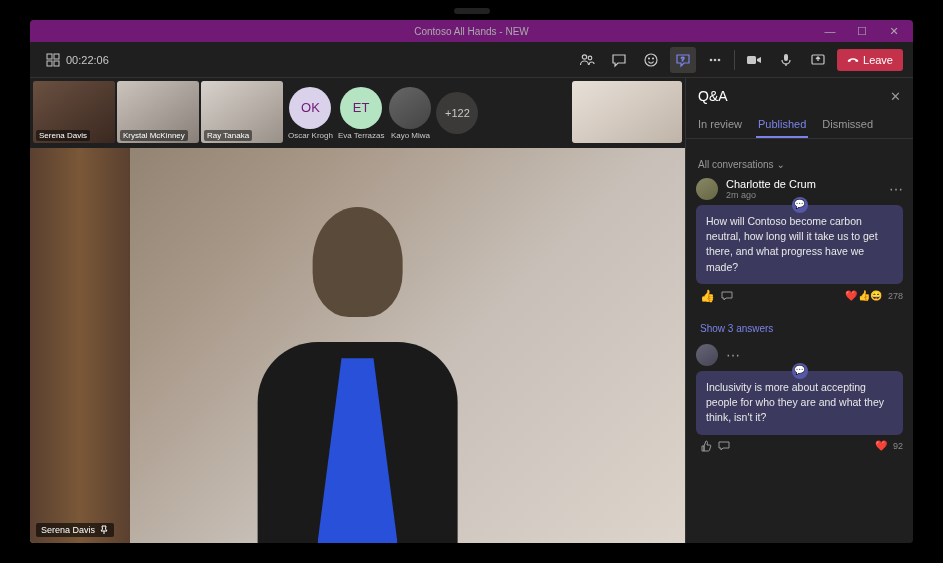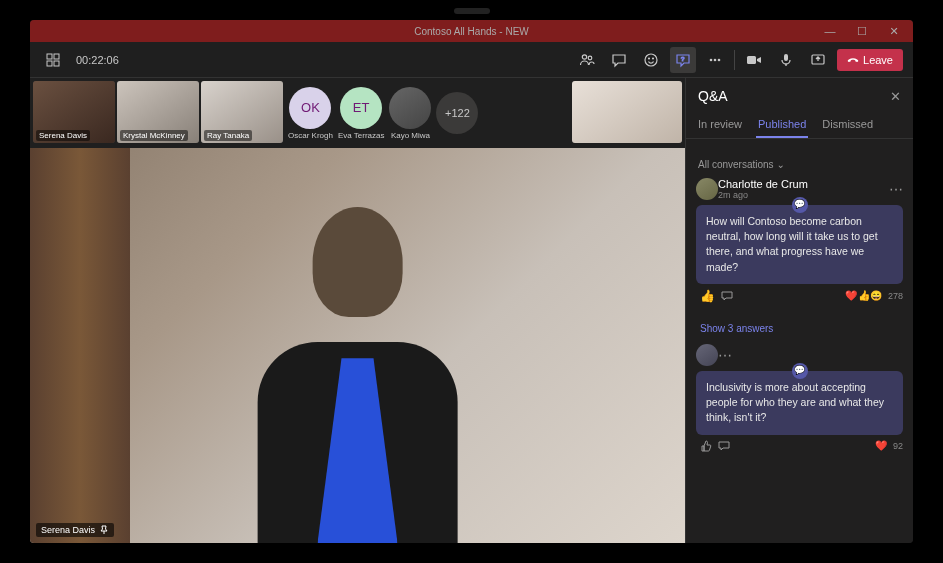--- a/index.html
+++ b/index.html
@@ -41,21 +41,21 @@
       background: #1f1f1f;
       border-radius: 4px;
       overflow: hidden;
       display: flex;
       flex-direction: column;
     }
 
     
     .titlebar {
       height: 22px;
-      background: #7f1d1d;
+      background: #701a75;
       display: flex;
       align-items: center;
       justify-content: center;
       position: relative;
       font-size: 10px;
       color: #aaa;
     }
     .titlebar-controls {
       position: absolute;
       right: 4px;
@@ -78,21 +78,20 @@
       background: #1f1f1f;
       display: flex;
       align-items: center;
       padding: 0 10px;
       gap: 8px;
       border-bottom: 1px solid #333;
     }
     .meeting-bar-left {
       display: flex;
       align-items: center;
-      gap: 10px;
       flex: 1;
     }
     .timer {
       color: #c8c8c8;
       font-size: 11px;
     }
     .meeting-bar-right {
       display: flex;
       align-items: center;
       gap: 6px;
@@ -369,21 +368,21 @@
       gap: 10px;
     }
     .qa-msg {
       display: flex;
       flex-direction: column;
       gap: 5px;
     }
     .qa-msg-header {
       display: flex;
       align-items: center;
-      gap: 0;
+      gap: 8px;
     }
     .qa-msg-avatar {
       width: 22px;
       height: 22px;
       border-radius: 50%;
       background: linear-gradient(145deg, #886, #664);
       flex-shrink: 0;
     }
     .qa-msg-meta {
       flex: 1;

